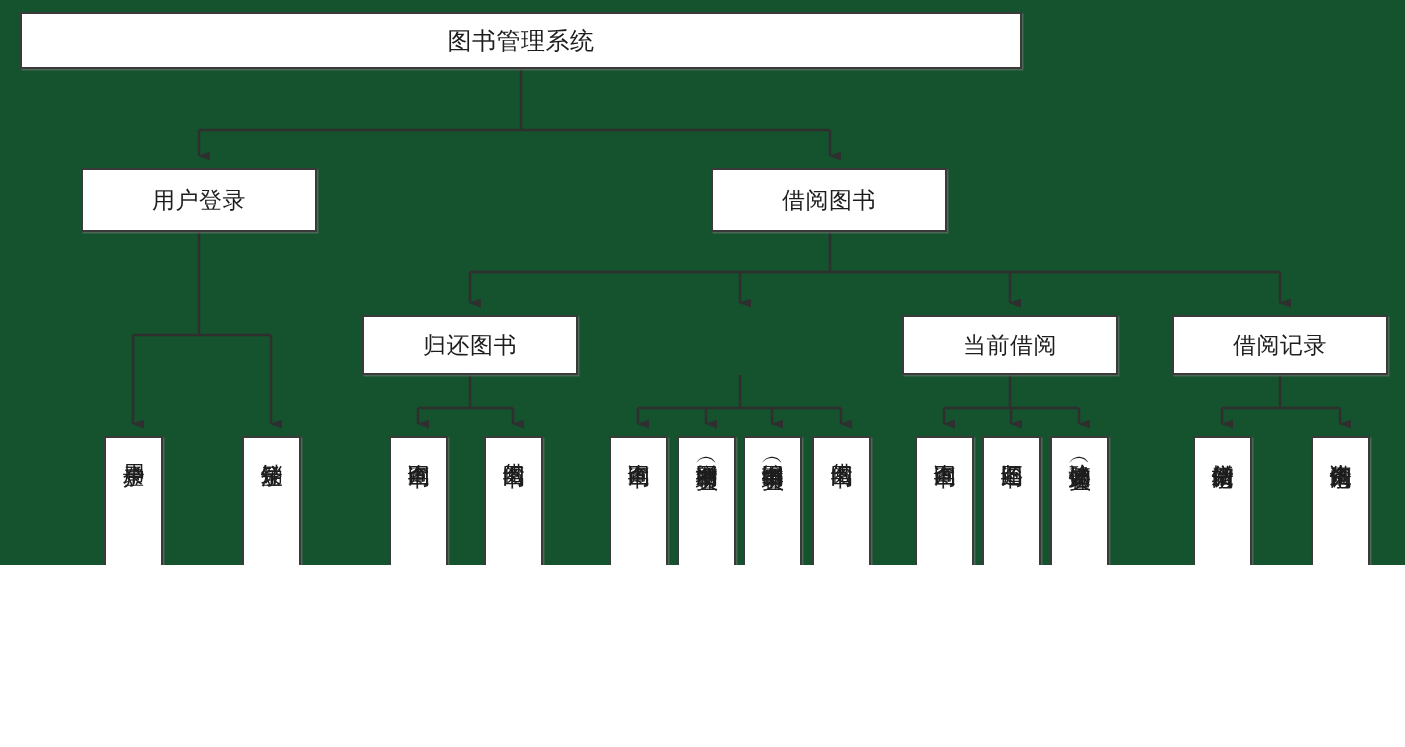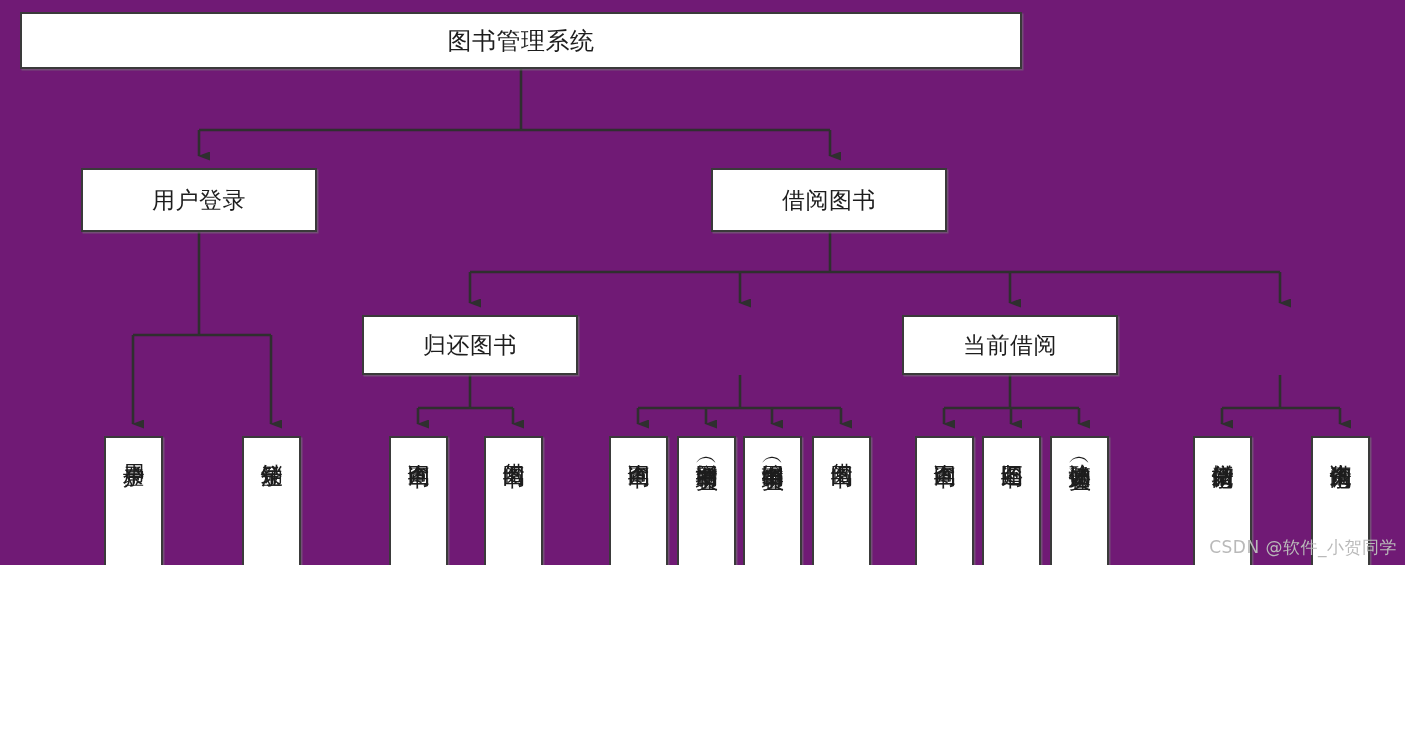--- a/index.html
+++ b/index.html
@@ -7,21 +7,21 @@
     padding: 0;
     background: #ffffff;
   }
   body {
     font-family: "DejaVu Sans", "Liberation Sans", sans-serif;
   }
   #canvas {
     position: relative;
     width: 1405px;
     height: 565px;
-    background: #701a75;
+    background: #14532d;
     overflow: hidden;
   }
   svg.connectors {
     position: absolute;
     left: 0;
     top: 0;
     width: 1405px;
     height: 747px;
     pointer-events: none;
   }
@@ -142,20 +142,23 @@
   <div class="node h" style="left:711px; top:168px; width:236px; height:64px;">
     <span class="lbl">借阅图书</span>
   </div>
 
   <div class="node h" style="left:362px; top:315px; width:216px; height:60px;">
     <span class="lbl">归还图书</span>
   </div>
   <div class="node h" style="left:902px; top:315px; width:216px; height:60px;">
     <span class="lbl">当前借阅</span>
   </div>
+  <div class="node h" style="left:1172px; top:315px; width:216px; height:60px;">
+    <span class="lbl">借阅记录</span>
+  </div>
 
   <div class="node v" style="left:104px; top:436px; width:59px; height:299px;">
     <span class="lbl">用户登录</span>
   </div>
   <div class="node v" style="left:242px; top:436px; width:59px; height:299px;">
     <span class="lbl">注销登录</span>
   </div>
 
   <div class="node v" style="left:389px; top:436px; width:59px; height:299px;">
     <span class="lbl">查询图书</span>
@@ -187,15 +190,14 @@
     <span class="lbl">确认归还（管理员）</span>
   </div>
 
   <div class="node v" style="left:1193px; top:436px; width:59px; height:299px;">
     <span class="lbl">新增借阅记录</span>
   </div>
   <div class="node v" style="left:1311px; top:436px; width:59px; height:299px;">
     <span class="lbl">查询借阅记录</span>
   </div>
 
-  <div class="watermark">CSDN @软件_小贺同学</div>
 
 </div>
 
 </body></html>

